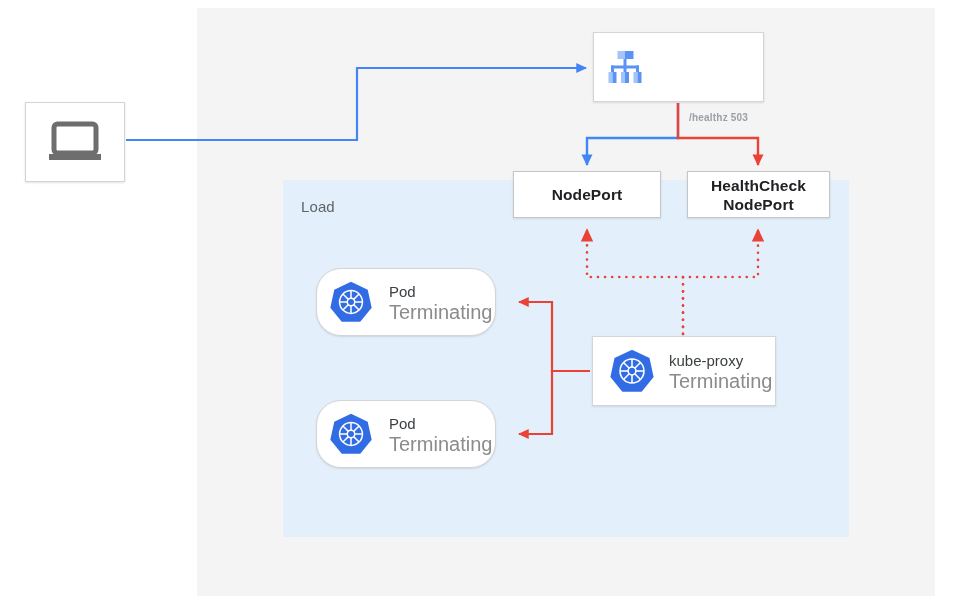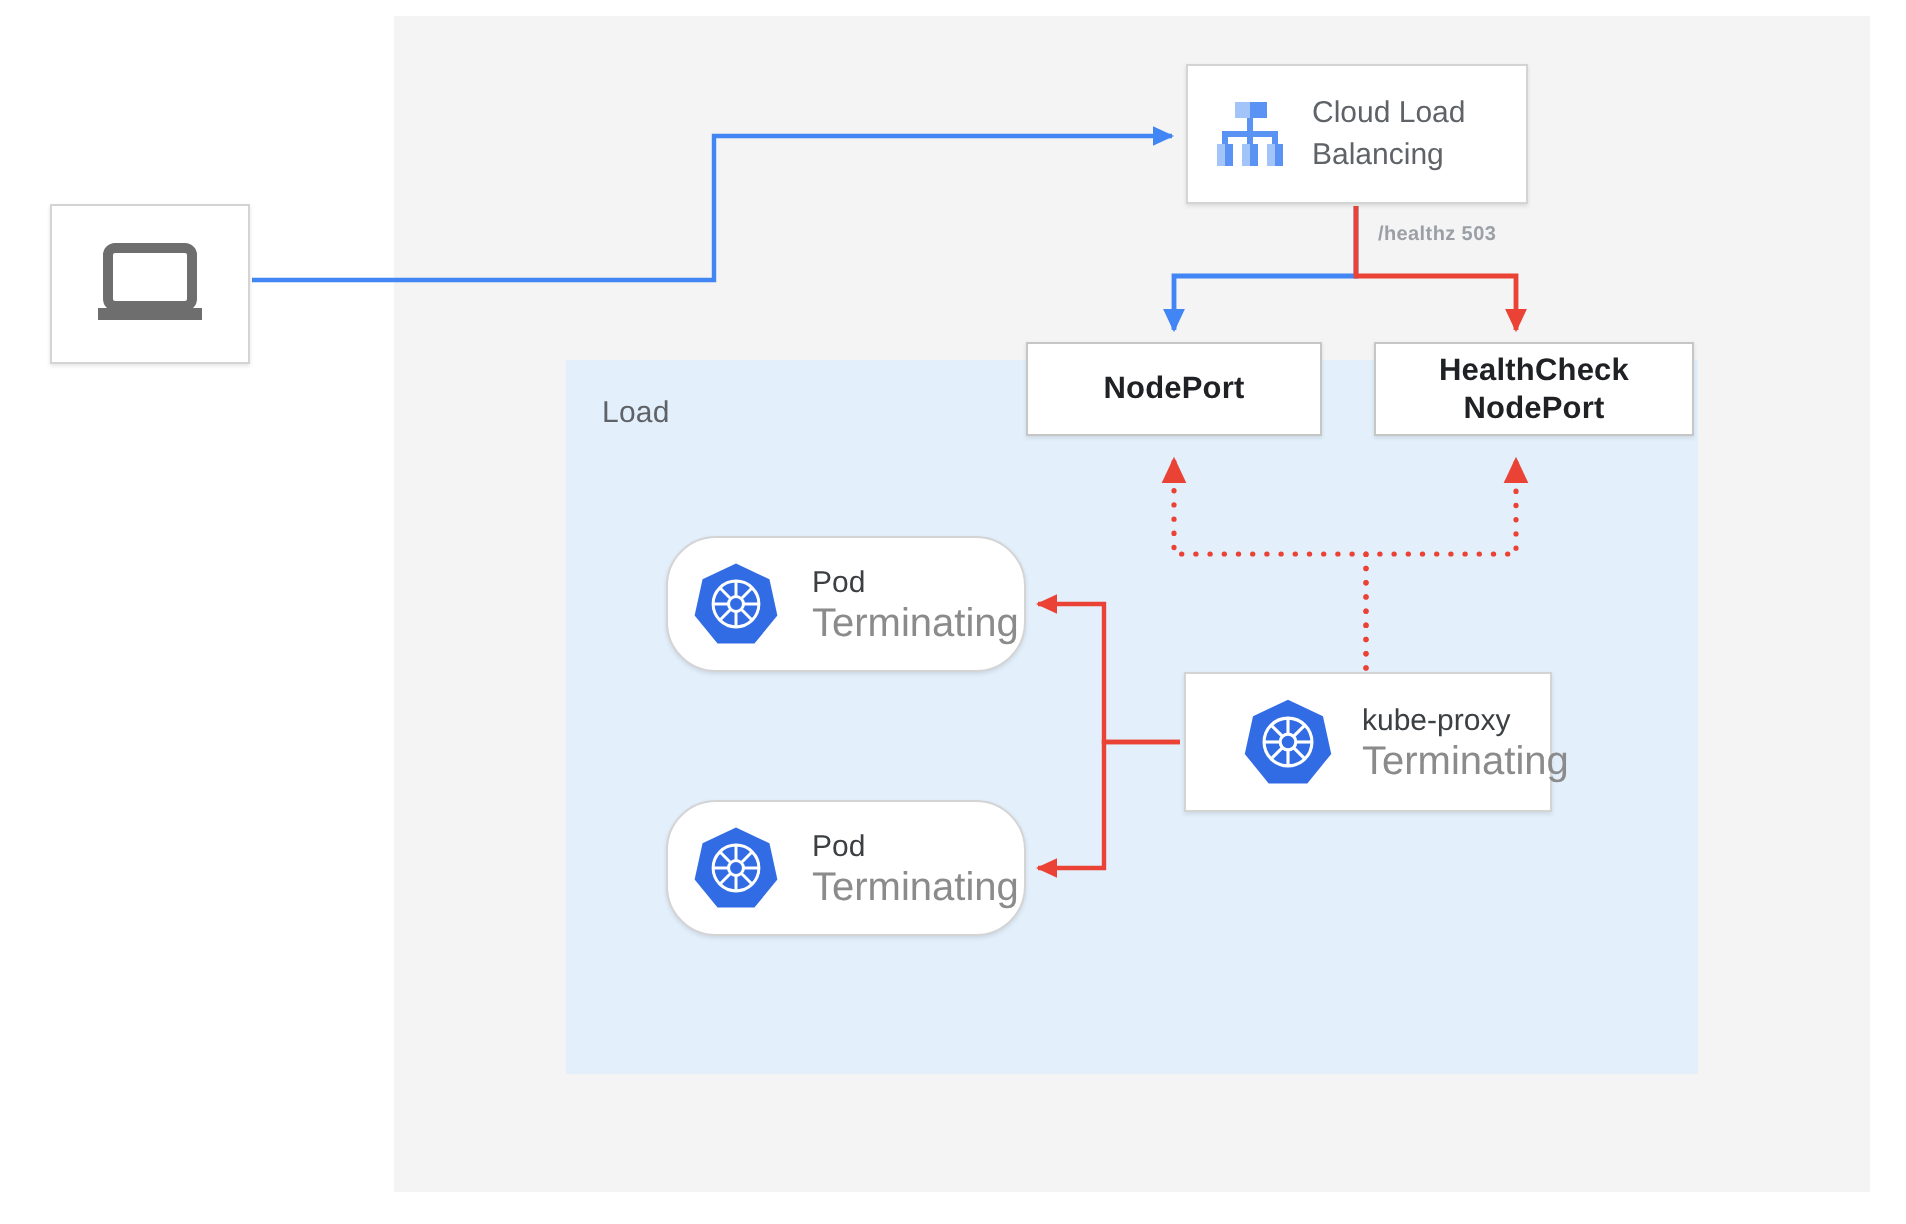--- a/index.html
+++ b/index.html
@@ -114,43 +114,43 @@
   }
   .card-nodeport {
     left: 513px;
     top: 171px;
     width: 148px;
     height: 47px;
   }
   .card-hcnodeport {
     left: 687px;
     top: 171px;
-    width: 160px;
+    width: 143px;
     height: 47px;
   }
 
   
   .card-pod {
-    left: 333px;
+    left: 316px;
     width: 180px;
     height: 68px;
     padding-left: 12px;
     border-radius: 25px;
   }
   .card-pod .card-text { margin-left: 16px; }
   .pod-1 { top: 268px; }
   .pod-2 { top: 400px; }
 
   
   .card-kubeproxy {
     left: 592px;
     top: 336px;
     width: 184px;
     height: 70px;
-    padding-left: 28px;
+    padding-left: 16px;
   }
   .card-kubeproxy .card-text { margin-left: 14px; }
 
   
   #wires {
     position: absolute;
     left: 0;
     top: 0;
     width: 953px;
     height: 612px;
@@ -228,24 +228,20 @@
         <rect x="18.5" y="18.5" width="3" height="7" fill="#5b93f5"></rect>
         <rect x="31" y="18.5" width="3" height="7" fill="#5b93f5"></rect>
 
         <rect x="3.5" y="25" width="4" height="11" fill="#a3c4f8"></rect>
         <rect x="7.5" y="25" width="4" height="11" fill="#5b93f5"></rect>
         <rect x="16" y="25" width="4" height="11" fill="#a3c4f8"></rect>
         <rect x="20" y="25" width="4" height="11" fill="#5b93f5"></rect>
         <rect x="28.5" y="25" width="4" height="11" fill="#a3c4f8"></rect>
         <rect x="32.5" y="25" width="4" height="11" fill="#5b93f5"></rect>
       </svg>
-    </span>
-    <span class="card-text">
-      <span class="card-title">Cloud Load</span>
-      <span class="card-title">Balancing</span>
     </span>
   </div>
 
   <div class="card card-port card-nodeport">
     <span class="label">NodePort</span>
   </div>
 
   <div class="card card-port card-hcnodeport">
     <span>
       <span class="label" style="display:block;">HealthCheck</span>

